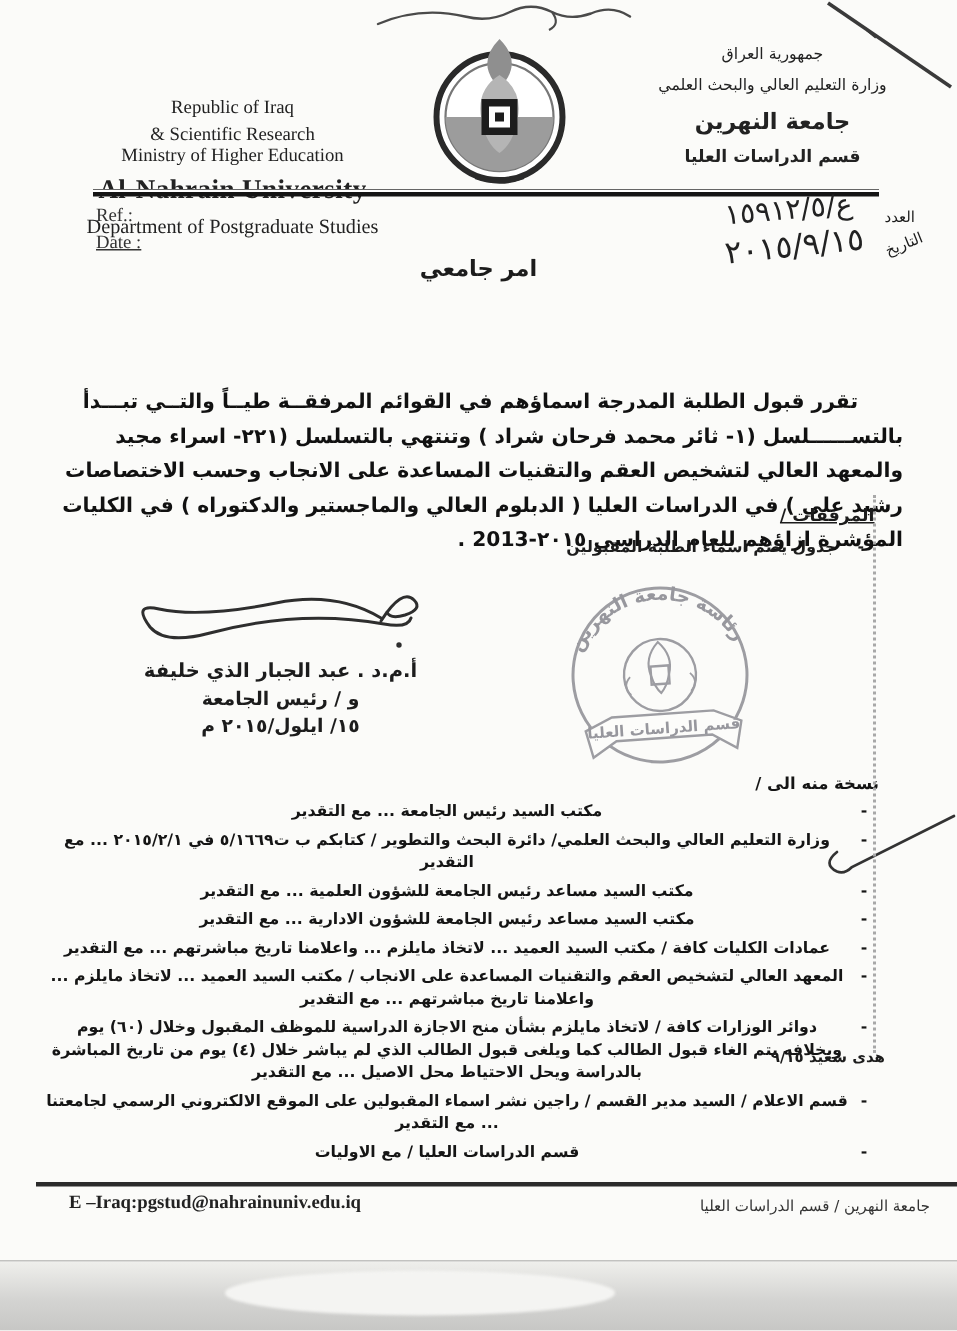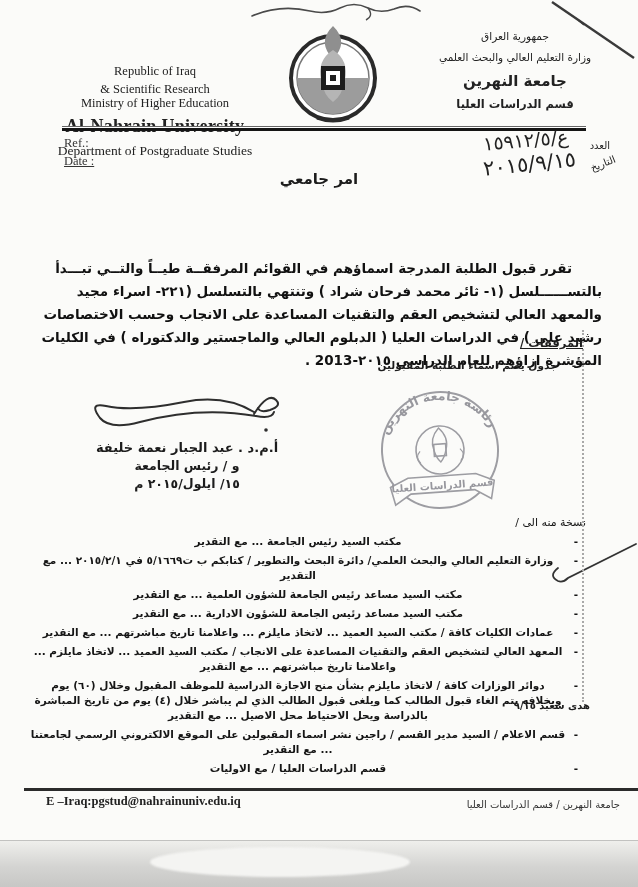--- a/index.html
+++ b/index.html
@@ -44,21 +44,21 @@
   
   .sig-block{left:58px;top:388px;width:258px;text-align:center;}
   .sig-name{font-size:13px;font-weight:bold;margin-top:2px;}
   .sig-role{font-size:12.5px;font-weight:bold;margin-top:3px;}
   .sig-date{font-size:12.5px;font-weight:bold;margin-top:3px;}
   .ltr-iso{direction:ltr;unicode-bidi:isolate;}
   
   .stamp{left:360px;top:380px;width:160px;height:140px;transform:rotate(-4deg);opacity:.85;}
   
   .dist{left:30px;top:516px;width:556px;color:#151515;}
-  .dist-label{font-size:11px;font-weight:normal;margin-bottom:5px;}
+  .dist-label{font-size:11px;font-weight:bold;margin-bottom:5px;}
   .dist-item{display:flex;font-size:10.5px;font-weight:bold;line-height:15px;
              margin-bottom:4px;}
   .dist-item .dash{width:20px;flex:0 0 20px;text-align:center;}
   .dist-item .txt{flex:1;text-align:center;}
   .clerk{right:48px;top:700px;font-size:10px;font-weight:bold;}
   
   .fold{left:582px;top:330px;height:372px;border-left:2px dotted #a8a8a8;width:0;}
   
   .ftr-rule{left:24px;top:788px;width:614px;height:3px;background:#2b2b2b;}
   .ftr-mail{left:46px;top:794px;font-size:12.5px;font-weight:bold;color:#222;}
@@ -135,21 +135,21 @@
 <div class="abs attach-item ar">
   <span class="dash">-</span><span>جدول يضم اسماء الطلبة المقبولين</span>
 </div>
 
 <div class="abs sig-block">
   <svg width="258" height="50" viewBox="0 0 258 50">
     <path d="M196,26 q14,-22 22,-14 q6,6 -6,10 q-10,3 -12,-2" fill="none" stroke="#2e2e2e" stroke-width="2" stroke-linecap="round"></path>
     <path d="M196,24 q-30,-18 -70,-10 q-50,10 -78,4 q-18,-4 -6,12 q10,12 40,4 q60,-16 116,-6 q16,3 18,-4" fill="none" stroke="#2e2e2e" stroke-width="2" stroke-linecap="round"></path>
     <circle cx="208" cy="42" r="1.8" fill="#2e2e2e"></circle>
   </svg>
-  <div class="sig-name ar">أ.م.د . عبد الجبار نعمة خليفة</div>
+  <div class="sig-name ar">أ.م.د . عبد الجبار الذي خليفة</div>
   <div class="sig-role ar">و / رئيس الجامعة</div>
   <div class="sig-date ar ltr-iso">١٥/ ايلول/٢٠١٥ م</div>
 </div>
 
 <svg class="abs stamp" viewBox="0 0 160 140">
   <defs>
     <path id="arcTop" d="M 22,78 A 58,58 0 0 1 138,78"></path>
   </defs>
   <circle cx="80" cy="70" r="58" fill="none" stroke="#8d8d94" stroke-width="2"></circle>
   <circle cx="80" cy="70" r="24" fill="none" stroke="#8d8d94" stroke-width="1.6"></circle>

